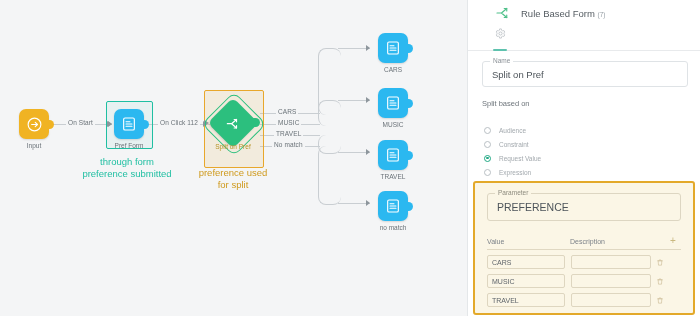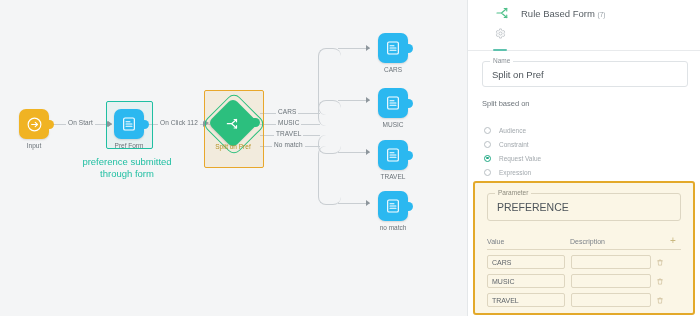--- a/index.html
+++ b/index.html
@@ -146,39 +146,43 @@
         <div class="node-box blue">
           <svg width="16" height="16" viewBox="0 0 24 24">
             <rect x="4" y="3" width="16" height="18" rx="2" fill="none" stroke="#fff" stroke-width="1.7"></rect>
             <path d="M7.5 8.5h6M7.5 12h9M7.5 15.5h9" stroke="#fff" stroke-width="1.6" stroke-linecap="round"></path>
           </svg>
         </div>
         <div class="node-port right blue"></div>
         <div class="node-label">Pref Form</div>
       </div>
       <div class="annot teal" style="left:62px;top:156px;width:130px;">
+        <div>through form</div>
         <div>preference submitted</div>
-        <div>through form</div>
       </div>
 
       <div class="sel-amber" style="left:204px;top:90px;width:58px;height:76px;"></div>
       <div class="node" style="left:215px;top:105px;width:36px;height:36px;">
         <div class="node-inport" style="left:-11px;top:15px;"></div>
         <div class="diamond-ring"></div>
         <div class="diamond">
           <div class="diamond-inner">
             <svg width="17" height="17" viewBox="0 0 24 24">
               <path d="M4 12h6M10 12l7-6M10 12l7 6" fill="none" stroke="#fff" stroke-width="1.7" stroke-linecap="round"></path>
               <path d="M17 6h-3.4M17 6v3.4M17 18h-3.4M17 18v-3.4" fill="none" stroke="#fff" stroke-width="1.6" stroke-linecap="round"></path>
             </svg>
           </div>
         </div>
         <div class="node-port right" style="background:#2cbf7e;right:-9px;top:13px;"></div>
         <div class="node-label" style="top:38px;color:#b59327;">Split on Pref</div>
       </div>
+      <div class="annot amber" style="left:173px;top:167px;width:120px;">
+        <div>preference used</div>
+        <div>for split</div>
+      </div>
 
       <div class="node" style="left:378px;top:33px;">
         <div class="node-box blue">
           <svg width="16" height="16" viewBox="0 0 24 24">
             <rect x="4" y="3" width="16" height="18" rx="2" fill="none" stroke="#fff" stroke-width="1.7"></rect>
             <path d="M7.5 8.5h6M7.5 12h9M7.5 15.5h9" stroke="#fff" stroke-width="1.6" stroke-linecap="round"></path>
           </svg>
         </div>
         <div class="node-port right blue"></div>
         <div class="node-label">CARS</div>

